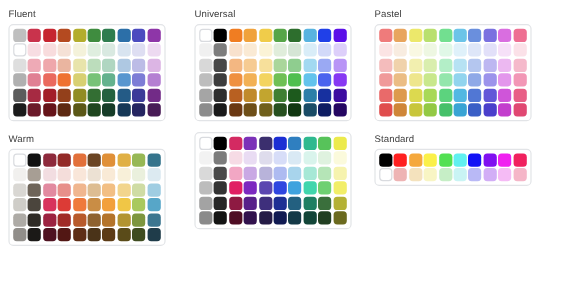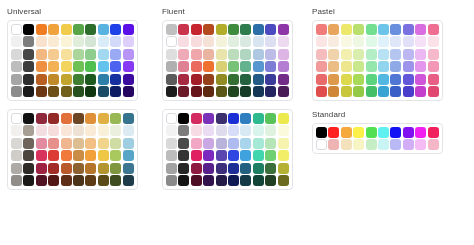--- a/index.html
+++ b/index.html
@@ -56,20 +56,87 @@
     flex: 0 0 auto;
   }
   .swatch.is-white {
     border: 1px solid #d9dbdf;
   }
 </style>
 </head>
 <body>
 
 <div id="palette-grid">
+    <div class="palette-card-wrap"><div class="palette-label">Fluent</div><div class="palette-card"><div class="swatch-row">
+          <div class="swatch" title="#bfbfbf" style="background: rgb(191, 191, 191);"></div>
+          <div class="swatch" title="#c9334c" style="background: rgb(201, 51, 76);"></div>
+          <div class="swatch" title="#c62530" style="background: rgb(198, 37, 48);"></div>
+          <div class="swatch" title="#b44a20" style="background: rgb(180, 74, 32);"></div>
+          <div class="swatch" title="#b3ad2c" style="background: rgb(179, 173, 44);"></div>
+          <div class="swatch" title="#3f8c3f" style="background: rgb(63, 140, 63);"></div>
+          <div class="swatch" title="#2f7d4f" style="background: rgb(47, 125, 79);"></div>
+          <div class="swatch" title="#2c6fa8" style="background: rgb(44, 111, 168);"></div>
+          <div class="swatch" title="#4b4bbf" style="background: rgb(75, 75, 191);"></div>
+          <div class="swatch" title="#8e36a8" style="background: rgb(142, 54, 168);"></div>
+        </div><div class="swatch-row">
+          <div class="swatch is-white" title="#ffffff" style="background: rgb(255, 255, 255);"></div>
+          <div class="swatch" title="#f7dde2" style="background: rgb(247, 221, 226);"></div>
+          <div class="swatch" title="#f8dcdd" style="background: rgb(248, 220, 221);"></div>
+          <div class="swatch" title="#f5e1d6" style="background: rgb(245, 225, 214);"></div>
+          <div class="swatch" title="#f4f2da" style="background: rgb(244, 242, 218);"></div>
+          <div class="swatch" title="#dfeedf" style="background: rgb(223, 238, 223);"></div>
+          <div class="swatch" title="#d9e9e1" style="background: rgb(217, 233, 225);"></div>
+          <div class="swatch" title="#d8e4f0" style="background: rgb(216, 228, 240);"></div>
+          <div class="swatch" title="#dedef2" style="background: rgb(222, 222, 242);"></div>
+          <div class="swatch" title="#eddaf1" style="background: rgb(237, 218, 241);"></div>
+        </div><div class="swatch-row">
+          <div class="swatch" title="#dedede" style="background: rgb(222, 222, 222);"></div>
+          <div class="swatch" title="#eeaab6" style="background: rgb(238, 170, 182);"></div>
+          <div class="swatch" title="#efa7ab" style="background: rgb(239, 167, 171);"></div>
+          <div class="swatch" title="#eab5a0" style="background: rgb(234, 181, 160);"></div>
+          <div class="swatch" title="#e8e4ab" style="background: rgb(232, 228, 171);"></div>
+          <div class="swatch" title="#bcddbc" style="background: rgb(188, 221, 188);"></div>
+          <div class="swatch" title="#b0d6c1" style="background: rgb(176, 214, 193);"></div>
+          <div class="swatch" title="#aec8e2" style="background: rgb(174, 200, 226);"></div>
+          <div class="swatch" title="#bcbce6" style="background: rgb(188, 188, 230);"></div>
+          <div class="swatch" title="#dcb5e4" style="background: rgb(220, 181, 228);"></div>
+        </div><div class="swatch-row">
+          <div class="swatch" title="#b0b0b0" style="background: rgb(176, 176, 176);"></div>
+          <div class="swatch" title="#e08093" style="background: rgb(224, 128, 147);"></div>
+          <div class="swatch" title="#ea6a5e" style="background: rgb(234, 106, 94);"></div>
+          <div class="swatch" title="#ef7130" style="background: rgb(239, 113, 48);"></div>
+          <div class="swatch" title="#d8d072" style="background: rgb(216, 208, 114);"></div>
+          <div class="swatch" title="#77c277" style="background: rgb(119, 194, 119);"></div>
+          <div class="swatch" title="#64b28e" style="background: rgb(100, 178, 142);"></div>
+          <div class="swatch" title="#5896cf" style="background: rgb(88, 150, 207);"></div>
+          <div class="swatch" title="#7d7dd6" style="background: rgb(125, 125, 214);"></div>
+          <div class="swatch" title="#b47fd2" style="background: rgb(180, 127, 210);"></div>
+        </div><div class="swatch-row">
+          <div class="swatch" title="#5c5c5c" style="background: rgb(92, 92, 92);"></div>
+          <div class="swatch" title="#a62a42" style="background: rgb(166, 42, 66);"></div>
+          <div class="swatch" title="#a31f28" style="background: rgb(163, 31, 40);"></div>
+          <div class="swatch" title="#93401b" style="background: rgb(147, 64, 27);"></div>
+          <div class="swatch" title="#918c24" style="background: rgb(145, 140, 36);"></div>
+          <div class="swatch" title="#336e33" style="background: rgb(51, 110, 51);"></div>
+          <div class="swatch" title="#256240" style="background: rgb(37, 98, 64);"></div>
+          <div class="swatch" title="#245b86" style="background: rgb(36, 91, 134);"></div>
+          <div class="swatch" title="#3b3b99" style="background: rgb(59, 59, 153);"></div>
+          <div class="swatch" title="#722b87" style="background: rgb(114, 43, 135);"></div>
+        </div><div class="swatch-row">
+          <div class="swatch" title="#1c1c1c" style="background: rgb(28, 28, 28);"></div>
+          <div class="swatch" title="#6b1a2a" style="background: rgb(107, 26, 42);"></div>
+          <div class="swatch" title="#661419" style="background: rgb(102, 20, 25);"></div>
+          <div class="swatch" title="#5d2911" style="background: rgb(93, 41, 17);"></div>
+          <div class="swatch" title="#5b5817" style="background: rgb(91, 88, 23);"></div>
+          <div class="swatch" title="#1f461f" style="background: rgb(31, 70, 31);"></div>
+          <div class="swatch" title="#163c28" style="background: rgb(22, 60, 40);"></div>
+          <div class="swatch" title="#163857" style="background: rgb(22, 56, 87);"></div>
+          <div class="swatch" title="#252561" style="background: rgb(37, 37, 97);"></div>
+          <div class="swatch" title="#481b56" style="background: rgb(72, 27, 86);"></div>
+        </div></div></div>
     <div class="palette-card-wrap"><div class="palette-label">Universal</div><div class="palette-card"><div class="swatch-row">
           <div class="swatch is-white" title="#ffffff" style="background: rgb(255, 255, 255);"></div>
           <div class="swatch" title="#000000" style="background: rgb(0, 0, 0);"></div>
           <div class="swatch" title="#f07d22" style="background: rgb(240, 125, 34);"></div>
           <div class="swatch" title="#f0a23c" style="background: rgb(240, 162, 60);"></div>
           <div class="swatch" title="#f0cc4a" style="background: rgb(240, 204, 74);"></div>
           <div class="swatch" title="#57a548" style="background: rgb(87, 165, 72);"></div>
           <div class="swatch" title="#2d6e2d" style="background: rgb(45, 110, 45);"></div>
           <div class="swatch" title="#58b3e0" style="background: rgb(88, 179, 224);"></div>
           <div class="swatch" title="#2040e8" style="background: rgb(32, 64, 232);"></div>
@@ -123,87 +190,20 @@
           <div class="swatch" title="#1a1a1a" style="background: rgb(26, 26, 26);"></div>
           <div class="swatch" title="#6b3812" style="background: rgb(107, 56, 18);"></div>
           <div class="swatch" title="#6e4f18" style="background: rgb(110, 79, 24);"></div>
           <div class="swatch" title="#70601b" style="background: rgb(112, 96, 27);"></div>
           <div class="swatch" title="#27501f" style="background: rgb(39, 80, 31);"></div>
           <div class="swatch" title="#113711" style="background: rgb(17, 55, 17);"></div>
           <div class="swatch" title="#1a4c66" style="background: rgb(26, 76, 102);"></div>
           <div class="swatch" title="#0e1d63" style="background: rgb(14, 29, 99);"></div>
           <div class="swatch" title="#250762" style="background: rgb(37, 7, 98);"></div>
         </div></div></div>
-    <div class="palette-card-wrap"><div class="palette-label">Fluent</div><div class="palette-card"><div class="swatch-row">
-          <div class="swatch" title="#bfbfbf" style="background: rgb(191, 191, 191);"></div>
-          <div class="swatch" title="#c9334c" style="background: rgb(201, 51, 76);"></div>
-          <div class="swatch" title="#c62530" style="background: rgb(198, 37, 48);"></div>
-          <div class="swatch" title="#b44a20" style="background: rgb(180, 74, 32);"></div>
-          <div class="swatch" title="#b3ad2c" style="background: rgb(179, 173, 44);"></div>
-          <div class="swatch" title="#3f8c3f" style="background: rgb(63, 140, 63);"></div>
-          <div class="swatch" title="#2f7d4f" style="background: rgb(47, 125, 79);"></div>
-          <div class="swatch" title="#2c6fa8" style="background: rgb(44, 111, 168);"></div>
-          <div class="swatch" title="#4b4bbf" style="background: rgb(75, 75, 191);"></div>
-          <div class="swatch" title="#8e36a8" style="background: rgb(142, 54, 168);"></div>
-        </div><div class="swatch-row">
-          <div class="swatch is-white" title="#ffffff" style="background: rgb(255, 255, 255);"></div>
-          <div class="swatch" title="#f7dde2" style="background: rgb(247, 221, 226);"></div>
-          <div class="swatch" title="#f8dcdd" style="background: rgb(248, 220, 221);"></div>
-          <div class="swatch" title="#f5e1d6" style="background: rgb(245, 225, 214);"></div>
-          <div class="swatch" title="#f4f2da" style="background: rgb(244, 242, 218);"></div>
-          <div class="swatch" title="#dfeedf" style="background: rgb(223, 238, 223);"></div>
-          <div class="swatch" title="#d9e9e1" style="background: rgb(217, 233, 225);"></div>
-          <div class="swatch" title="#d8e4f0" style="background: rgb(216, 228, 240);"></div>
-          <div class="swatch" title="#dedef2" style="background: rgb(222, 222, 242);"></div>
-          <div class="swatch" title="#eddaf1" style="background: rgb(237, 218, 241);"></div>
-        </div><div class="swatch-row">
-          <div class="swatch" title="#dedede" style="background: rgb(222, 222, 222);"></div>
-          <div class="swatch" title="#eeaab6" style="background: rgb(238, 170, 182);"></div>
-          <div class="swatch" title="#efa7ab" style="background: rgb(239, 167, 171);"></div>
-          <div class="swatch" title="#eab5a0" style="background: rgb(234, 181, 160);"></div>
-          <div class="swatch" title="#e8e4ab" style="background: rgb(232, 228, 171);"></div>
-          <div class="swatch" title="#bcddbc" style="background: rgb(188, 221, 188);"></div>
-          <div class="swatch" title="#b0d6c1" style="background: rgb(176, 214, 193);"></div>
-          <div class="swatch" title="#aec8e2" style="background: rgb(174, 200, 226);"></div>
-          <div class="swatch" title="#bcbce6" style="background: rgb(188, 188, 230);"></div>
-          <div class="swatch" title="#dcb5e4" style="background: rgb(220, 181, 228);"></div>
-        </div><div class="swatch-row">
-          <div class="swatch" title="#b0b0b0" style="background: rgb(176, 176, 176);"></div>
-          <div class="swatch" title="#e08093" style="background: rgb(224, 128, 147);"></div>
-          <div class="swatch" title="#ea6a5e" style="background: rgb(234, 106, 94);"></div>
-          <div class="swatch" title="#ef7130" style="background: rgb(239, 113, 48);"></div>
-          <div class="swatch" title="#d8d072" style="background: rgb(216, 208, 114);"></div>
-          <div class="swatch" title="#77c277" style="background: rgb(119, 194, 119);"></div>
-          <div class="swatch" title="#64b28e" style="background: rgb(100, 178, 142);"></div>
-          <div class="swatch" title="#5896cf" style="background: rgb(88, 150, 207);"></div>
-          <div class="swatch" title="#7d7dd6" style="background: rgb(125, 125, 214);"></div>
-          <div class="swatch" title="#b47fd2" style="background: rgb(180, 127, 210);"></div>
-        </div><div class="swatch-row">
-          <div class="swatch" title="#5c5c5c" style="background: rgb(92, 92, 92);"></div>
-          <div class="swatch" title="#a62a42" style="background: rgb(166, 42, 66);"></div>
-          <div class="swatch" title="#a31f28" style="background: rgb(163, 31, 40);"></div>
-          <div class="swatch" title="#93401b" style="background: rgb(147, 64, 27);"></div>
-          <div class="swatch" title="#918c24" style="background: rgb(145, 140, 36);"></div>
-          <div class="swatch" title="#336e33" style="background: rgb(51, 110, 51);"></div>
-          <div class="swatch" title="#256240" style="background: rgb(37, 98, 64);"></div>
-          <div class="swatch" title="#245b86" style="background: rgb(36, 91, 134);"></div>
-          <div class="swatch" title="#3b3b99" style="background: rgb(59, 59, 153);"></div>
-          <div class="swatch" title="#722b87" style="background: rgb(114, 43, 135);"></div>
-        </div><div class="swatch-row">
-          <div class="swatch" title="#1c1c1c" style="background: rgb(28, 28, 28);"></div>
-          <div class="swatch" title="#6b1a2a" style="background: rgb(107, 26, 42);"></div>
-          <div class="swatch" title="#661419" style="background: rgb(102, 20, 25);"></div>
-          <div class="swatch" title="#5d2911" style="background: rgb(93, 41, 17);"></div>
-          <div class="swatch" title="#5b5817" style="background: rgb(91, 88, 23);"></div>
-          <div class="swatch" title="#1f461f" style="background: rgb(31, 70, 31);"></div>
-          <div class="swatch" title="#163c28" style="background: rgb(22, 60, 40);"></div>
-          <div class="swatch" title="#163857" style="background: rgb(22, 56, 87);"></div>
-          <div class="swatch" title="#252561" style="background: rgb(37, 37, 97);"></div>
-          <div class="swatch" title="#481b56" style="background: rgb(72, 27, 86);"></div>
-        </div></div></div>
     <div class="palette-card-wrap"><div class="palette-label">Pastel</div><div class="palette-card"><div class="swatch-row">
           <div class="swatch" title="#ef7b7b" style="background: rgb(239, 123, 123);"></div>
           <div class="swatch" title="#e8a55e" style="background: rgb(232, 165, 94);"></div>
           <div class="swatch" title="#ece86b" style="background: rgb(236, 232, 107);"></div>
           <div class="swatch" title="#b9e06e" style="background: rgb(185, 224, 110);"></div>
           <div class="swatch" title="#72df90" style="background: rgb(114, 223, 144);"></div>
           <div class="swatch" title="#6cc4e8" style="background: rgb(108, 196, 232);"></div>
           <div class="swatch" title="#6a8fdd" style="background: rgb(106, 143, 221);"></div>
           <div class="swatch" title="#7a70e0" style="background: rgb(122, 112, 224);"></div>
           <div class="swatch" title="#d96ee0" style="background: rgb(217, 110, 224);"></div>
@@ -257,21 +257,21 @@
           <div class="swatch" title="#cf8638" style="background: rgb(207, 134, 56);"></div>
           <div class="swatch" title="#c8c63b" style="background: rgb(200, 198, 59);"></div>
           <div class="swatch" title="#93c944" style="background: rgb(147, 201, 68);"></div>
           <div class="swatch" title="#45c069" style="background: rgb(69, 192, 105);"></div>
           <div class="swatch" title="#39a4d4" style="background: rgb(57, 164, 212);"></div>
           <div class="swatch" title="#3a5fc6" style="background: rgb(58, 95, 198);"></div>
           <div class="swatch" title="#4a3fcb" style="background: rgb(74, 63, 203);"></div>
           <div class="swatch" title="#c33ecd" style="background: rgb(195, 62, 205);"></div>
           <div class="swatch" title="#e04872" style="background: rgb(224, 72, 114);"></div>
         </div></div></div>
-    <div class="palette-card-wrap"><div class="palette-card"><div class="swatch-row">
+    <div class="palette-card-wrap"><div class="palette-label">Warm</div><div class="palette-card"><div class="swatch-row">
           <div class="swatch is-white" title="#ffffff" style="background: rgb(255, 255, 255);"></div>
           <div class="swatch" title="#111111" style="background: rgb(17, 17, 17);"></div>
           <div class="swatch" title="#8e2a3c" style="background: rgb(142, 42, 60);"></div>
           <div class="swatch" title="#932a27" style="background: rgb(147, 42, 39);"></div>
           <div class="swatch" title="#e2703a" style="background: rgb(226, 112, 58);"></div>
           <div class="swatch" title="#6b4524" style="background: rgb(107, 69, 36);"></div>
           <div class="swatch" title="#e09038" style="background: rgb(224, 144, 56);"></div>
           <div class="swatch" title="#e0b044" style="background: rgb(224, 176, 68);"></div>
           <div class="swatch" title="#97b855" style="background: rgb(151, 184, 85);"></div>
           <div class="swatch" title="#35748c" style="background: rgb(53, 116, 140);"></div>

